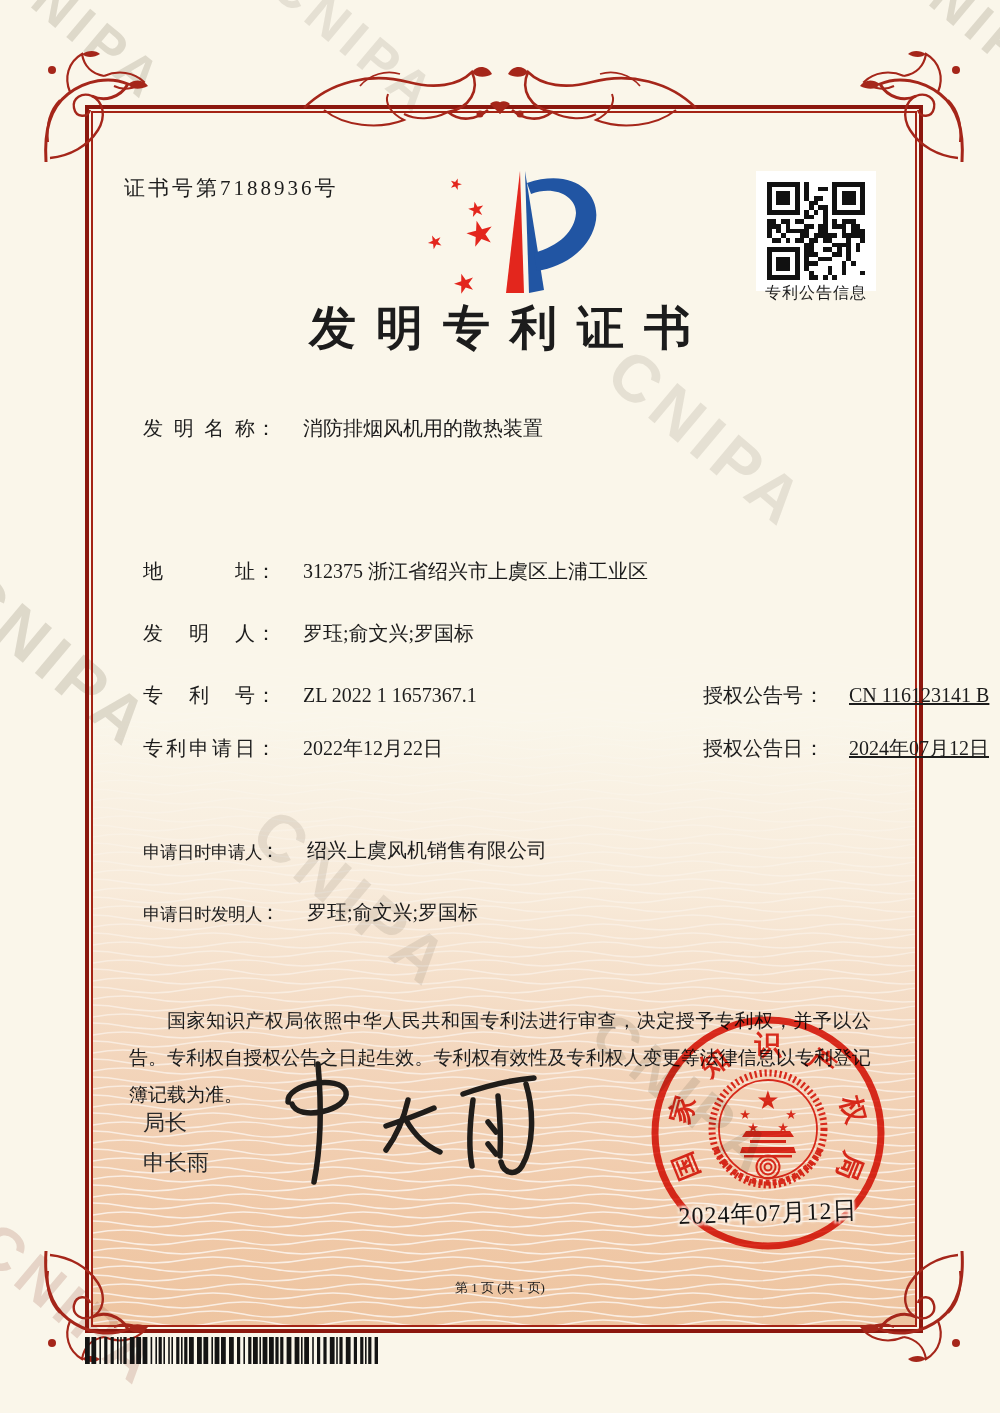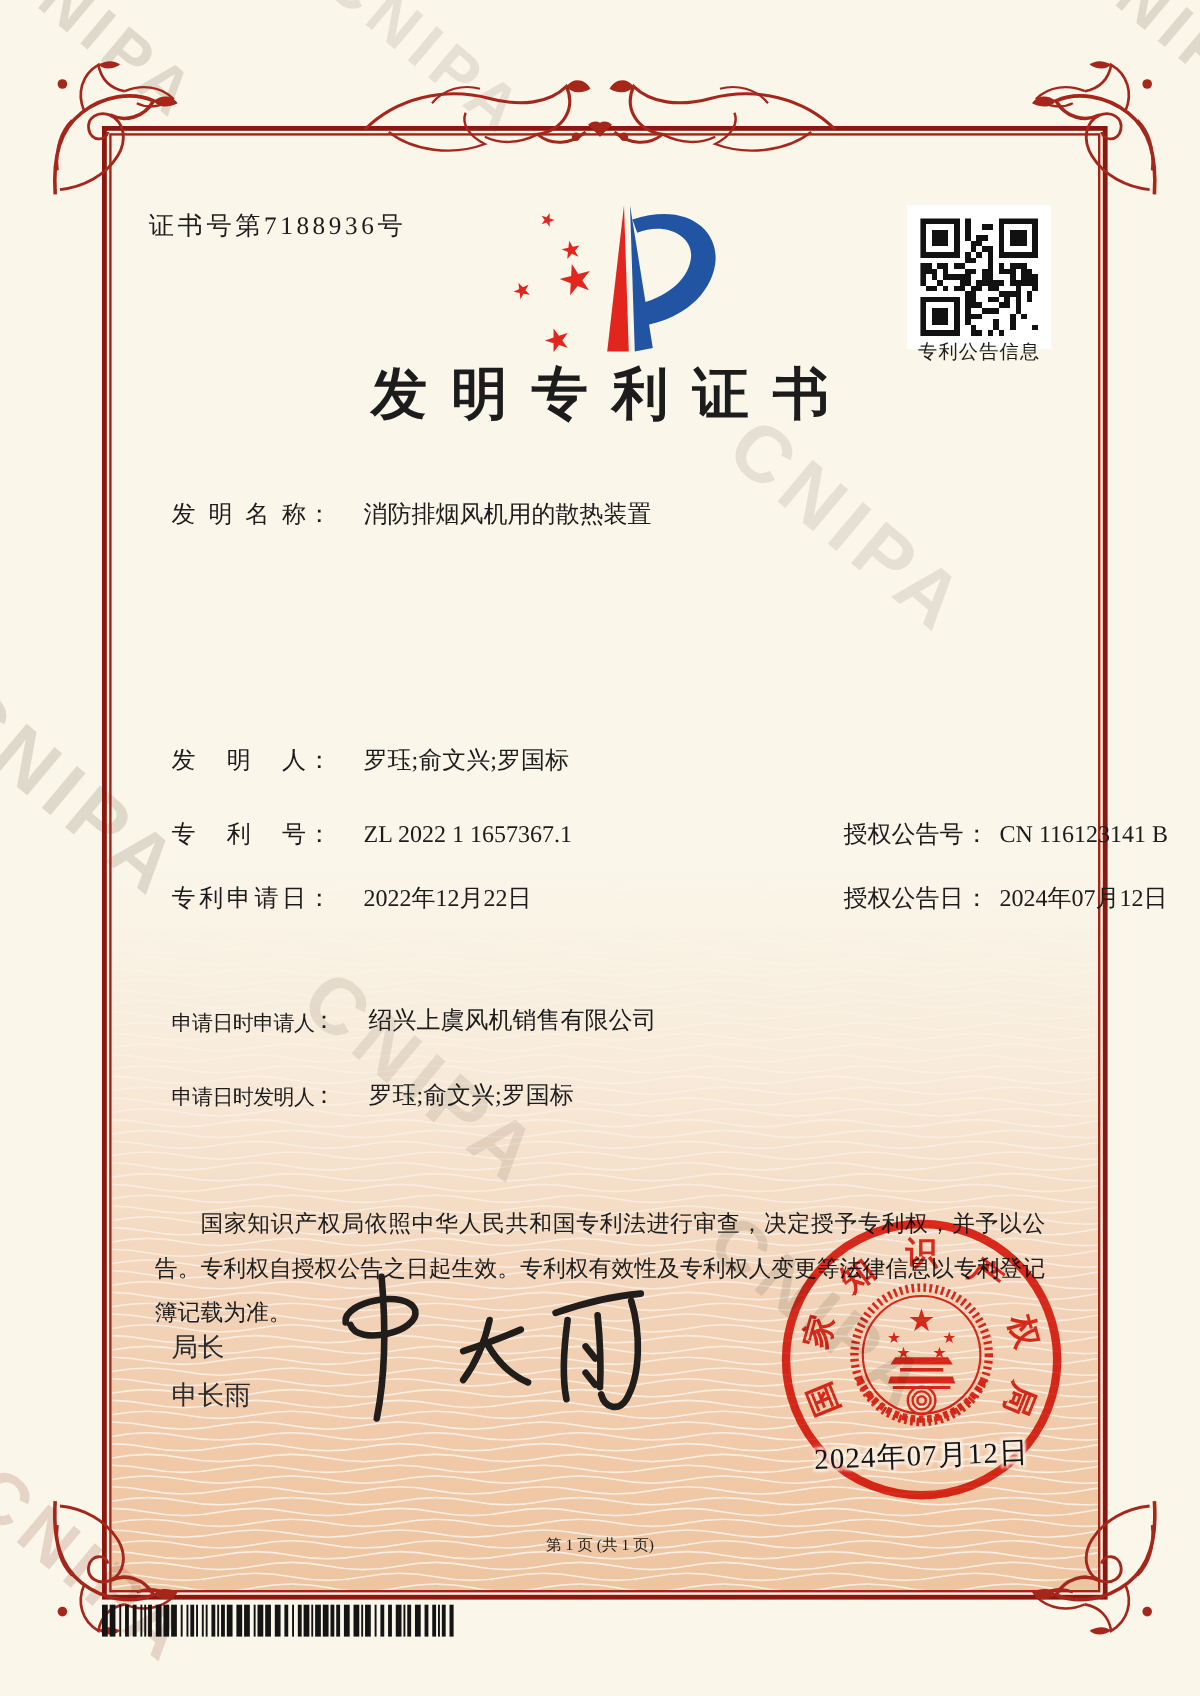--- a/index.html
+++ b/index.html
@@ -34,21 +34,21 @@
   .title{position:absolute;left:0;top:297px;width:1000px;text-align:center;font-size:47px;font-weight:700;
          letter-spacing:20px;text-indent:20px;z-index:3;}
 
   
   .frow{position:absolute;left:143px;font-size:20px;z-index:3;white-space:nowrap;}
   .flabel{display:inline-block;width:112px;text-align:justify;text-align-last:justify;vertical-align:bottom;font-family:Liberation Mono, monospace;}
   .flabel.tight{width:116px;font-size:17.5px;letter-spacing:-.5px;margin-top:40px;}
   .fcolon{margin-left:1px;}
   .fvalue{margin-left:27px;}
   .fright{position:absolute;left:560px;top:0;white-space:nowrap;}
-  .fright .fvalue{margin-left:9px;}
+  .fright .fvalue{margin-left:25px;text-decoration:underline;}
 
   .statement{position:absolute;left:129px;top:1002px;width:742px;font-size:19px;line-height:37px;
              text-align:justify;text-indent:2em;z-index:3;}
 
   
   .officer{position:absolute;left:143px;font-size:22px;z-index:3;
            font-family:"Liberation Sans","DejaVu Sans",sans-serif;color:#2b2b2b;}
   .sig{position:absolute;left:258px;top:1050px;z-index:3;}
 
   .seal{position:absolute;left:648px;top:1013px;width:240px;height:240px;z-index:4;opacity:.95;mix-blend-mode:multiply;}
@@ -518,20 +518,23 @@
         <rect x="14" y="20" width="1" height="1" fill="#111"></rect>
       </svg>
   </div>
   <span class="qr-cap">专利公告信息</span>
 
   <div class="title">发明专利证书</div>
 
   <div class="frow" style="top:415px">
     <span class="flabel">发明名称</span><span class="fcolon">：</span><span class="fvalue">消防排烟风机用的散热装置</span>
   </div>
+  <div class="frow" style="top:558px">
+    <span class="flabel">地址</span><span class="fcolon">：</span><span class="fvalue">312375 浙江省绍兴市上虞区上浦工业区</span>
+  </div>
   <div class="frow" style="top:620px">
     <span class="flabel">发明人</span><span class="fcolon">：</span><span class="fvalue">罗珏;俞文兴;罗国标</span>
   </div>
   <div class="frow" style="top:682px;width:780px">
     <span class="flabel">专利号</span><span class="fcolon">：</span><span class="fvalue">ZL 2022 1 1657367.1</span>
     <span class="fright"><span>授权公告号</span><span class="fcolon">：</span><span class="fvalue">CN 116123141 B</span></span>
   </div>
   <div class="frow" style="top:735px;width:780px">
     <span class="flabel">专利申请日</span><span class="fcolon">：</span><span class="fvalue">2022年12月22日</span>
     <span class="fright"><span>授权公告日</span><span class="fcolon">：</span><span class="fvalue">2024年07月12日</span></span>

